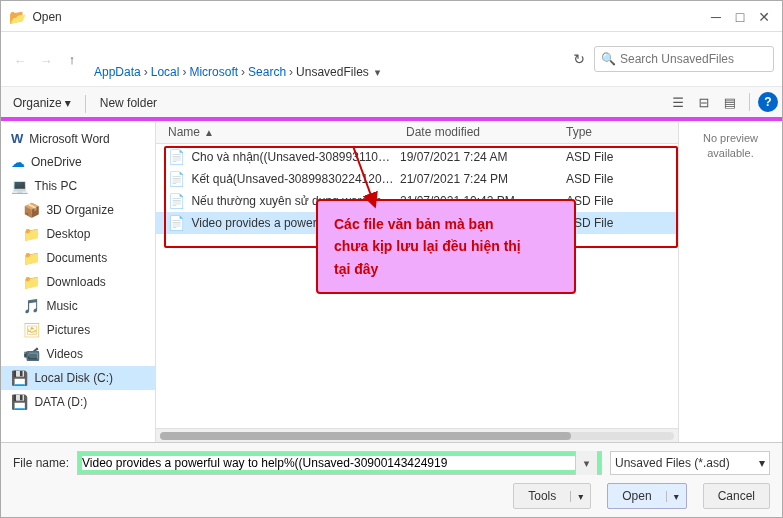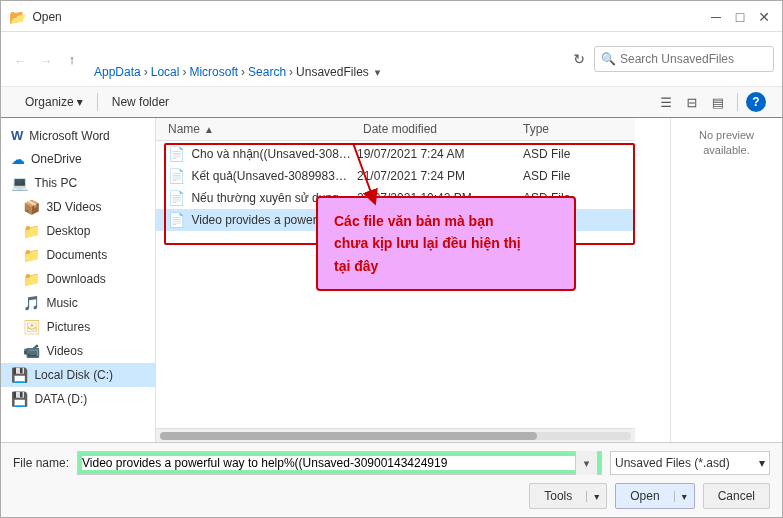--- a/index.html
+++ b/index.html
@@ -19,21 +19,21 @@
     .breadcrumb { display: flex; align-items: flex-end; flex: 1; border: 1px solid transparent; border-radius: 3px; padding: 2px 6px; height: 26px; background: #fff; margin-top: 20px; }
     .breadcrumb-item { color: #0066cc; cursor: pointer; font-size: 12px; }
     .breadcrumb-sep { color: #555; margin: 0 3px; font-size: 12px; }
     .breadcrumb-current { color: #333; font-size: 12px; }
     .breadcrumb-chevron { margin-left: 6px; color: #555; font-size: 11px; }
     .refresh-btn { width: 22px; height: 22px; border: none; background: none; cursor: pointer; color: #555; font-size: 14px; display: flex; align-items: center; justify-content: center; }
     .search-box { display: flex; align-items: center; border: 1px solid #ccc; border-radius: 3px; padding: 2px 6px; height: 26px; width: 180px; background: #fff; }
     .search-icon { color: #888; font-size: 12px; margin-right: 4px; }
     .search-input { border: none; outline: none; font-size: 12px; color: #555; width: 100%; background: transparent; }
 
-    .toolbar { display: flex; align-items: center; padding: 4px 16px; border-bottom: 1px solid #d946ef; background: #f8f8f8; gap: 2px; }
+    .toolbar { display: flex; align-items: flex-end; padding: 4px 4px; border-bottom: 4px solid #d946ef; background: #f8f8f8; gap: 2px; }
     .toolbar-btn { border: none; background: none; cursor: pointer; padding: 3px 8px; border-radius: 3px; font-size: 12px; color: #333; display: flex; align-items: center; gap: 3px; }
     .toolbar-sep { width: 1px; height: 18px; background: #ccc; margin: 0 4px; }
     .toolbar-right { margin-left: auto; display: flex; align-items: center; gap: 4px; }
     .view-btn { width: 22px; height: 22px; border: none; background: none; cursor: pointer; color: #555; font-size: 13px; display: flex; align-items: center; justify-content: center; border-radius: 3px; }
 
     .main-area { display: flex; flex: 1; overflow: hidden; }
 
     .sidebar { width: 155px; min-width: 155px; border-right: 1px solid #e0e0e0; overflow-y: auto; padding: 6px 0; background: #fff; }
     .sidebar-item { display: flex; align-items: center; padding: 4px 10px; cursor: pointer; gap: 6px; font-size: 12px; color: #333; }
     .sidebar-item.active { background: #cce8ff; }
@@ -52,33 +52,33 @@
     .file-row.selected { background: #cce8ff; }
     .file-icon { font-size: 14px; color: #777; }
     .file-name { flex: 1; font-size: 12px; color: #333; white-space: nowrap; overflow: hidden; text-overflow: ellipsis; }
     .file-date { width: 160px; font-size: 12px; color: #333; }
     .file-type { width: 100px; font-size: 12px; color: #333; }
 
     .scrollbar-h { height: 14px; background: #f0f0f0; border-top: 1px solid #e0e0e0; display: flex; align-items: center; padding: 0 4px; }
     .scrollbar-track { flex: 1; height: 8px; background: #e0e0e0; border-radius: 4px; position: relative; }
     .scrollbar-thumb { height: 8px; background: #b0b0b0; border-radius: 4px; width: 80%; position: absolute; left: 0; }
 
-    .preview-panel { width: 112px; border-left: 1px solid #e0e0e0; display: flex; align-items: flex-start; justify-content: center; padding: 10px 6px; background: #fff; margin-left: 35px; }
+    .preview-panel { width: 104px; border-left: 1px solid #e0e0e0; display: flex; align-items: flex-start; justify-content: center; padding: 10px 6px; background: #fff; }
     .preview-text { font-size: 11px; color: #777; text-align: center; line-height: 1.4; }
 
     .file-area-wrapper { position: relative; flex: 1; display: flex; flex-direction: column; overflow: hidden; }
 
     .bottom-bar { border-top: 1px solid #ccc; background: #f8f8f8; padding: 8px 12px; display: flex; flex-direction: column; gap: 8px; }
     .filename-row { display: flex; align-items: center; gap: 8px; }
     .filename-label { font-size: 12px; color: #333; white-space: nowrap; }
     .filename-input-wrap { flex: 1; display: flex; align-items: center; border: 1px solid #ccc; background: #86efac; height: 24px; padding: 0 4px; }
     .filename-input { border: none; outline: none; font-size: 12px; flex: 1; }
     .filename-dropdown { width: 22px; height: 24px; border-left: 1px solid #ccc; display: flex; align-items: center; justify-content: center; cursor: pointer; background: #f0f0f0; color: #555; font-size: 11px; }
     .filetype-select { display: flex; align-items: center; border: 1px solid #ccc; background: #fff; height: 24px; padding: 0 4px; cursor: pointer; width: 160px; justify-content: space-between; font-size: 12px; color: #333; }
-    .action-row { display: flex; align-items: center; justify-content: flex-end; gap: 8px; }
+    .action-row { display: flex; align-items: center; justify-content: flex-end; gap: 16px; }
     .action-btn { height: 26px; border: 1px solid #ccc; background: #f0f0f0; cursor: pointer; font-size: 12px; color: #333; border-radius: 2px; display: flex; align-items: center; }
     .action-btn.primary { background: #e0eeff; border-color: #aac; }
     .action-btn-main { padding: 0 14px; }
     .action-btn-chevron { width: 20px; border-left: 1px solid #bbb; display: flex; align-items: center; justify-content: center; font-size: 10px; }
   </style>
 </head>
 <body>
 
 <div class="window">
 
@@ -145,21 +145,21 @@
       <div class="sidebar-item">
         <span class="sidebar-icon" style="color:#0078d4;">☁</span>
         <span>OneDrive</span>
       </div>
       <div class="sidebar-item">
         <span class="sidebar-icon">💻</span>
         <span>This PC</span>
       </div>
       <div class="sidebar-item" style="padding-left:22px;">
         <span class="sidebar-icon" style="color:#e8b84b;">📦</span>
-        <span>3D Videos</span>
+        <span>3D Organize</span>
       </div>
       <div class="sidebar-item" style="padding-left:22px;">
         <span class="sidebar-icon" style="color:#e8b84b;">📁</span>
         <span>Desktop</span>
       </div>
       <div class="sidebar-item" style="padding-left:22px;">
         <span class="sidebar-icon" style="color:#e8b84b;">📁</span>
         <span>Documents</span>
       </div>
       <div class="sidebar-item" style="padding-left:22px;">

